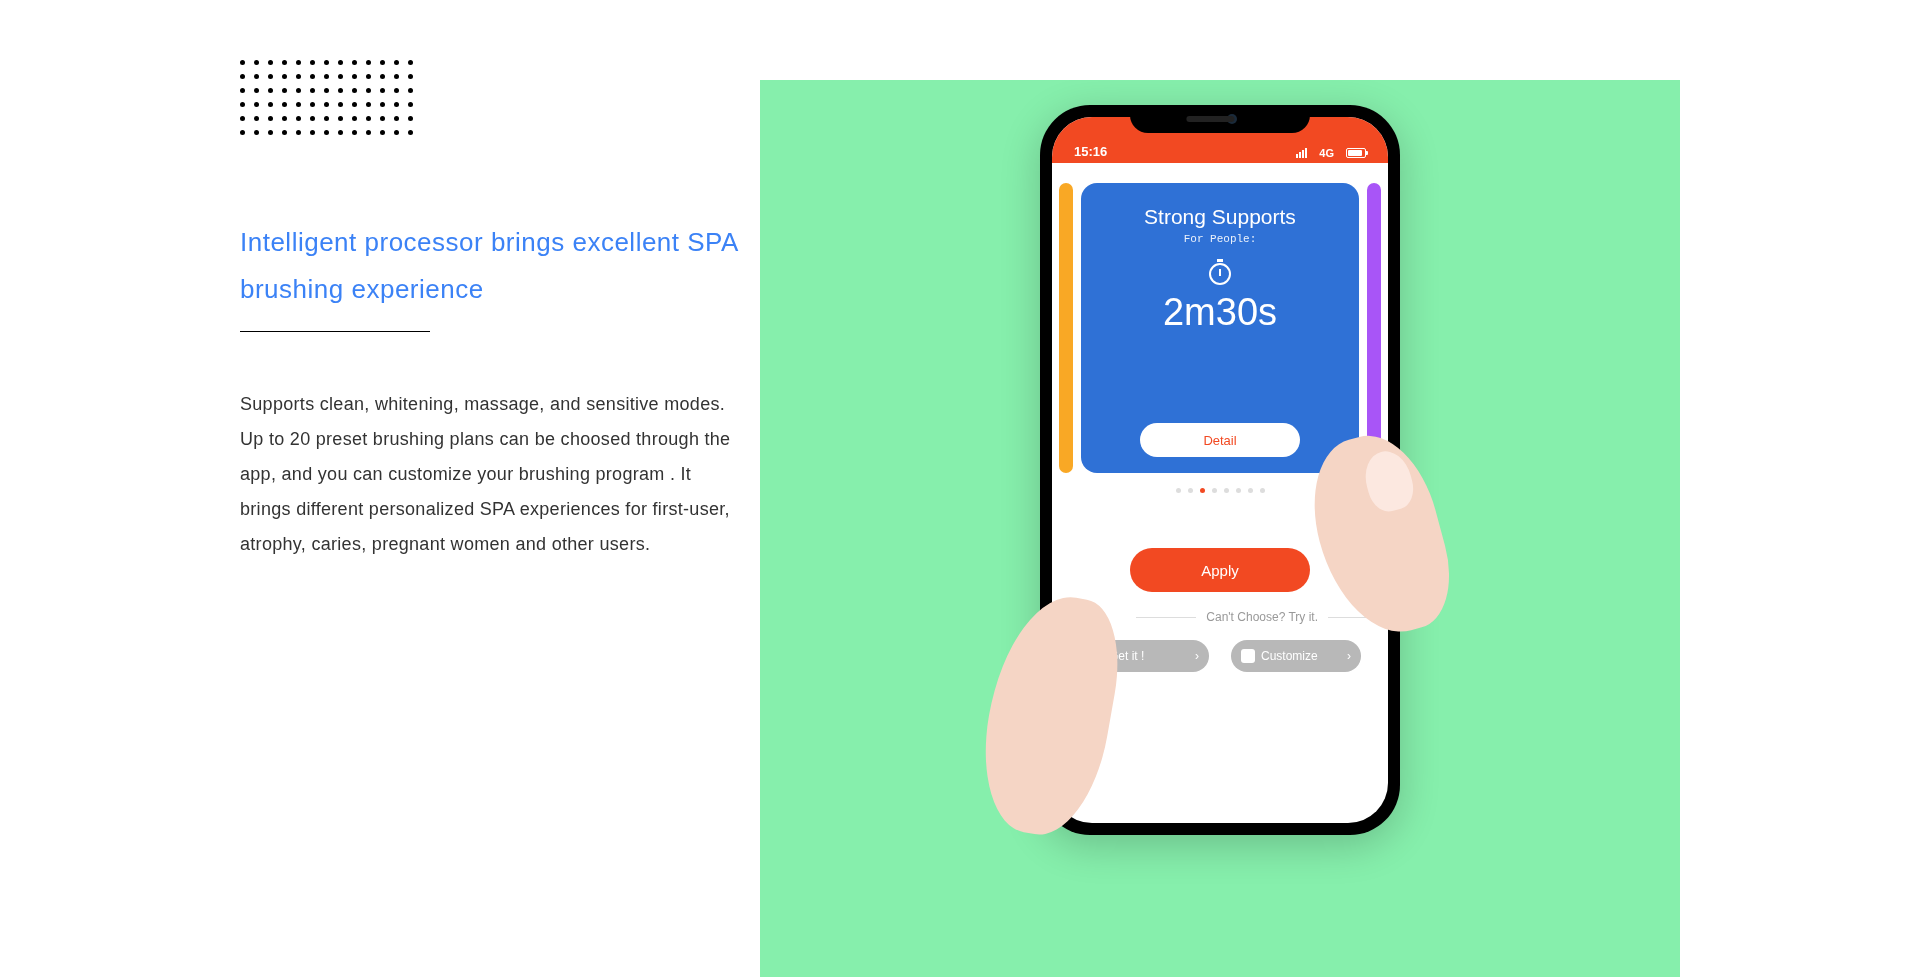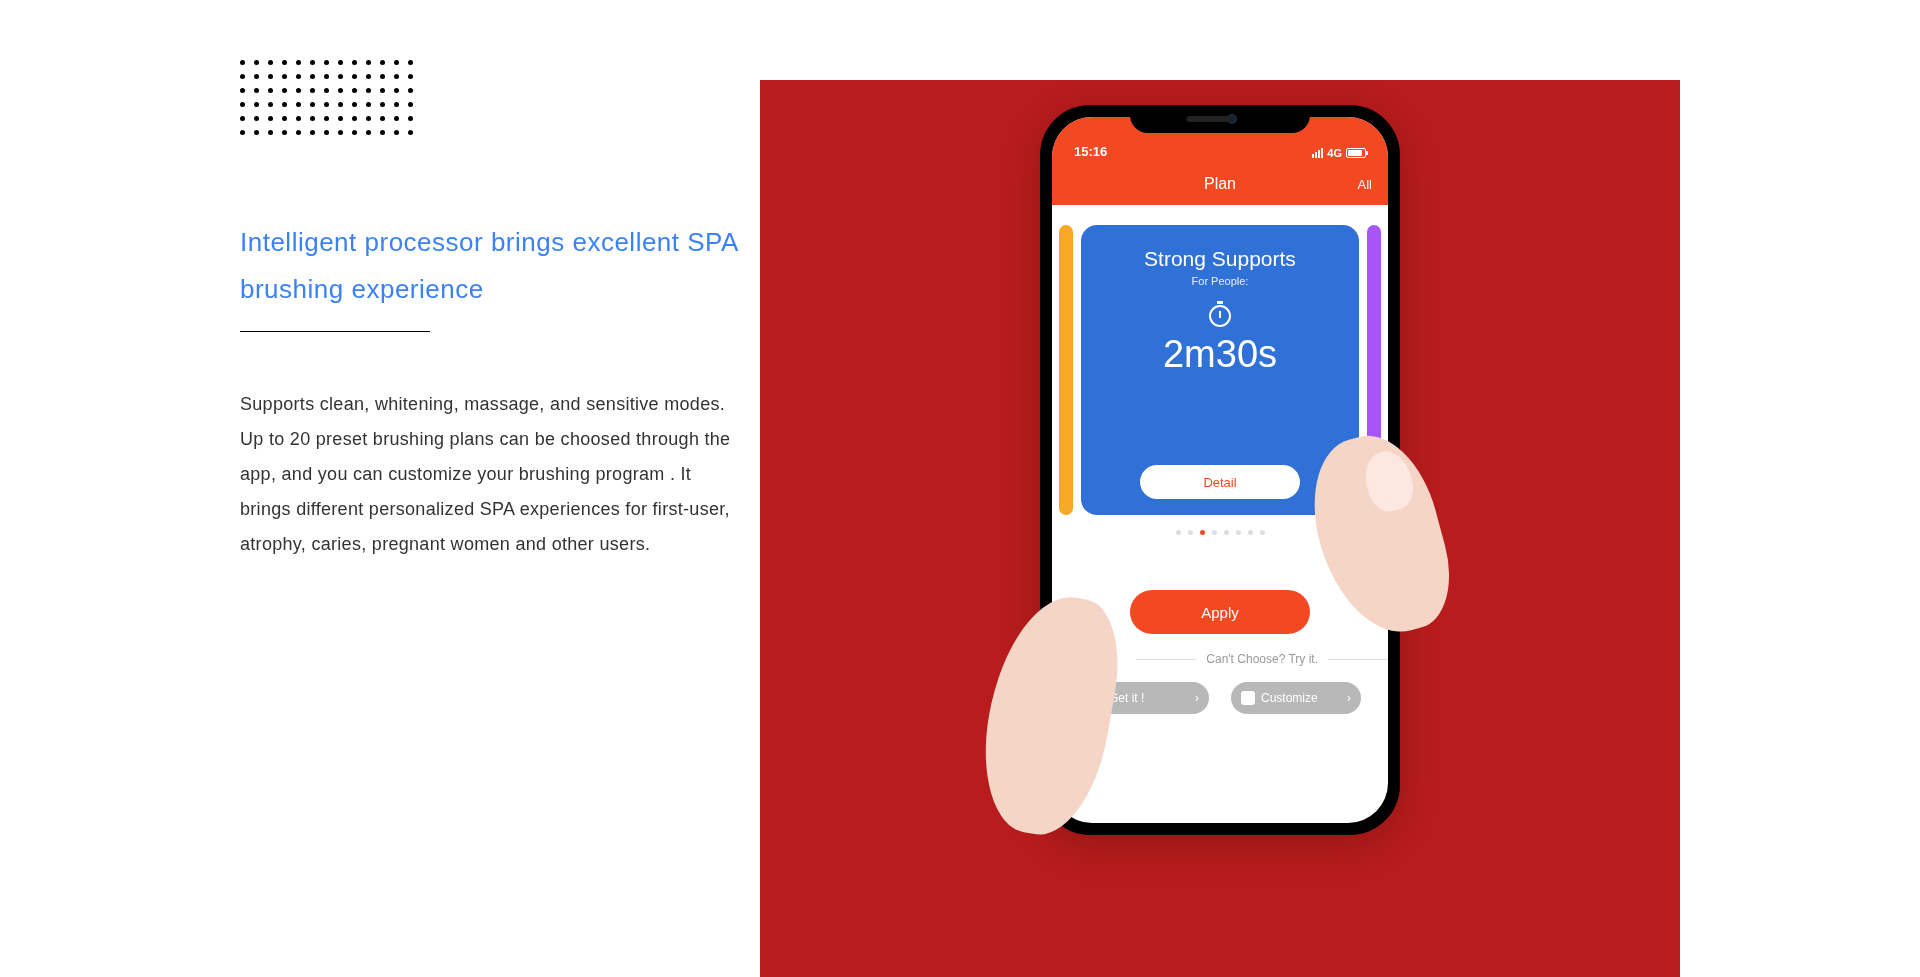--- a/index.html
+++ b/index.html
@@ -59,21 +59,21 @@
 .body-text {
   font-size: 18px;
   line-height: 1.95;
   color: #333;
   font-weight: 300;
   max-width: 500px;
   letter-spacing: 0.3px;
 }
 .right {
   flex: 1;
-  background: #b91c1c;
+  background: #86efac;
   margin-top: 80px;
   margin-right: 240px;
   position: relative;
   overflow: hidden;
 }
 .phone-wrap {
   position: absolute;
   left: 50%;
   transform: translateX(-50%);
   top: 25px;
@@ -136,21 +136,21 @@
   align-items: flex-end;
   justify-content: space-between;
   padding: 0 22px 4px;
   color: #fff;
   font-size: 13px;
   font-weight: 600;
 }
 .status-right {
   display: flex;
   align-items: center;
-  gap: 4px;
+  gap: 12px;
   font-size: 11px;
 }
 .bars {
   display: flex;
   align-items: flex-end;
   gap: 1px;
 }
 .bars i {
   width: 2px;
   background: #fff;
@@ -232,20 +232,21 @@
   align-items: center;
 }
 .card-title {
   font-size: 21px;
   font-weight: 500;
 }
 .card-sub {
   font-size: 11px;
   opacity: 0.9;
   margin-top: 4px;
+  font-family: Liberation Mono, monospace;
 }
 .timer-icon {
   margin-top: 18px;
   width: 22px;
   height: 22px;
   border: 2px solid #fff;
   border-radius: 50%;
   position: relative;
 }
 .timer-icon::before {
@@ -491,24 +492,20 @@
             <div class="status-right">
               <div class="bars">
                   <i></i>
                   <i></i>
                   <i></i>
                   <i></i>
                 </div>
               <span>4G</span>
               <div class="battery"></div>
             </div>
-          </div>
-          <div class="header">
-            <span class="header-title">Plan</span>
-            <span class="header-all">All</span>
           </div>
           <div class="card-area">
             <div class="side-card side-left"></div>
             <div class="main-card">
               <div class="card-title">Strong Supports</div>
               <div class="card-sub">For People:</div>
               <div class="timer-icon"></div>
               <div class="duration">2m30s</div>
               <div class="detail-btn">Detail</div>
             </div>

